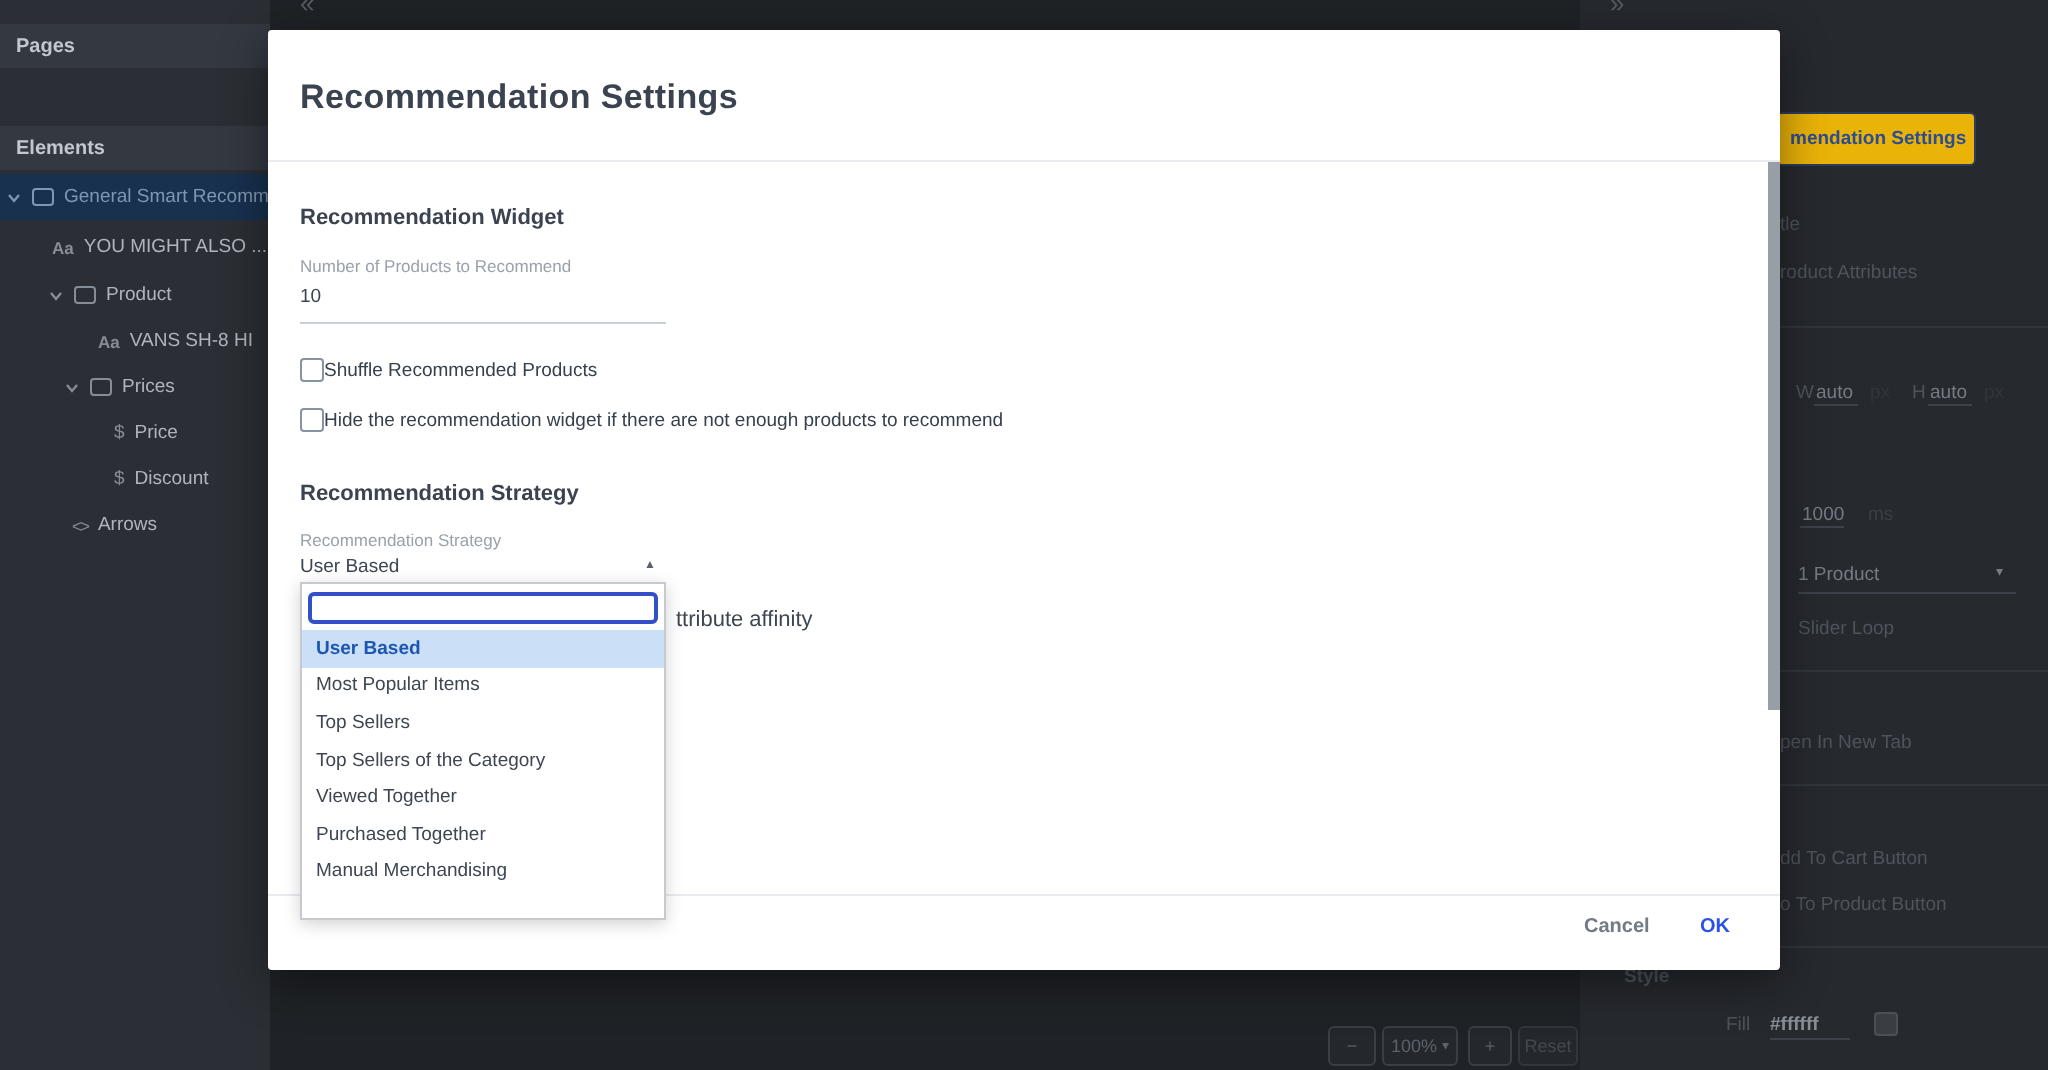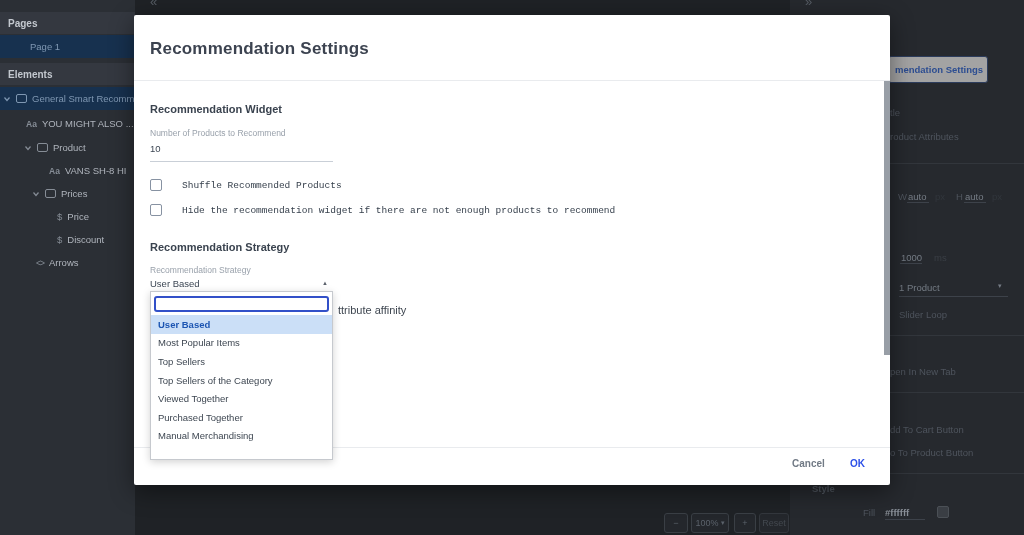--- a/index.html
+++ b/index.html
@@ -25,35 +25,35 @@
            border:1px solid #3a3f45;border-radius:3px;background:#24272c;color:#5b626b;font-size:9px;z-index:1;}
 
   
   .rpanel{position:absolute;left:790px;top:0;width:234px;height:535px;background:#26292e;z-index:1;}
   .rtext{position:absolute;white-space:nowrap;color:#4e545d;font-size:9.5px;}
   .rvalue{color:#757c85;}
   .runit{color:#31363c;font-weight:normal;}
   .rline{position:absolute;left:0;width:234px;height:1px;background:#32363c;}
   .runderline{position:absolute;height:1px;background:#3d424a;}
   .rbtn{position:absolute;border:1px solid #2c3c5c;border-radius:3px;color:#2c4d91;font-size:9.5px;font-weight:bold;
-        display:flex;align-items:center;padding-left:6px;white-space:nowrap;overflow:hidden;background:#a3a3a3;}
+        display:flex;align-items:center;padding-left:6px;white-space:nowrap;overflow:hidden;background:#eab308;}
   .swatch{position:absolute;width:12px;height:12px;border:1px solid #4b5056;border-radius:2px;background:#3a3e44;}
 
   
   .modal{position:absolute;left:134px;top:15px;width:756px;height:470px;background:#ffffff;border-radius:2px;
          box-shadow:0 6px 24px rgba(0,0,0,.45);z-index:10;}
   .m-title{position:absolute;left:16px;top:24px;font-size:17px;color:#3c4350;font-weight:bold;letter-spacing:.2px;}
   .m-div{position:absolute;left:0;width:756px;height:1px;background:#e9ebee;}
   .m-section{position:absolute;left:16px;font-size:11px;font-weight:bold;color:#3a434f;}
   .m-label{position:absolute;left:16px;font-size:8.5px;color:#99a1ab;}
   .m-value{position:absolute;left:16px;font-size:9.5px;color:#3c4653;}
   .m-underline{position:absolute;left:16px;width:183px;height:1px;background:#c9cfd7;}
   .chk-row{position:absolute;left:16px;display:flex;align-items:center;}
   .chk{width:12px;height:12px;border:1px solid #8792a2;border-radius:2px;background:#fff;flex:0 0 auto;}
-  .chk-label{margin-left:20px;font-size:9.5px;color:#37414d;font-family:Liberation Mono, monospace;}
+  .chk-label{margin-left:0;font-size:9.5px;color:#37414d;}
   .sel-caret{position:absolute;font-size:6px;color:#5a616b;}
   .bg-frag{position:absolute;font-size:11px;color:#3e4650;}
   .m-scroll{position:absolute;left:750px;top:66px;width:6px;height:274px;background:#989ea6;}
   .m-footer-btn{position:absolute;font-size:10px;font-weight:bold;cursor:default;}
   .cancel{color:#717a85;}
   .ok{color:#2c50e8;}
 
   
   .dd{position:absolute;left:16px;top:276px;width:183px;height:169px;background:#fff;border:1px solid #c6c9ce;
       box-shadow:0 2px 8px rgba(0,0,0,.18);overflow:hidden;z-index:12;}
@@ -62,23 +62,20 @@
   .dd-opt{height:18.6px;display:flex;align-items:center;padding-left:7px;font-size:9.5px;color:#3d4651;white-space:nowrap;}
   .dd-opt.sel{background:#cbdff7;color:#1c55b2;font-weight:bold;}
 </style>
 </head>
 <body>
 
 <div class="stage">
 
   <div class="sidebar">
     <div class="side-band" style="top:12px">Pages</div>
-    <div class="side-row sel" style="top:35px;padding-left:30px">
-      <span>Page 1</span>
-    </div>
     <div class="side-band" style="top:63px">Elements</div>
 
     <div class="side-row sel" style="top:87px;padding-left:3px">
       <span class="ticon">
           <svg width="8" height="8" viewBox="0 0 8 8">
             <path d="M1.5 2.5 L4 5.5 L6.5 2.5" stroke="#7f97b2" stroke-width="1.2" fill="none"></path>
           </svg>
         </span>
       <span class="ticon">
           <svg width="11" height="9" viewBox="0 0 11 9">

